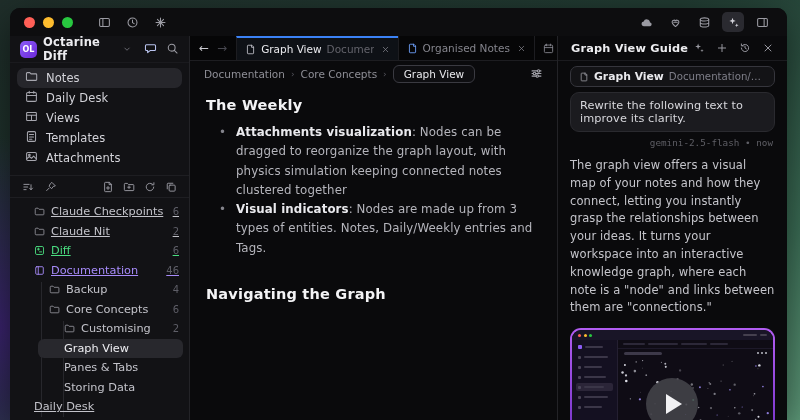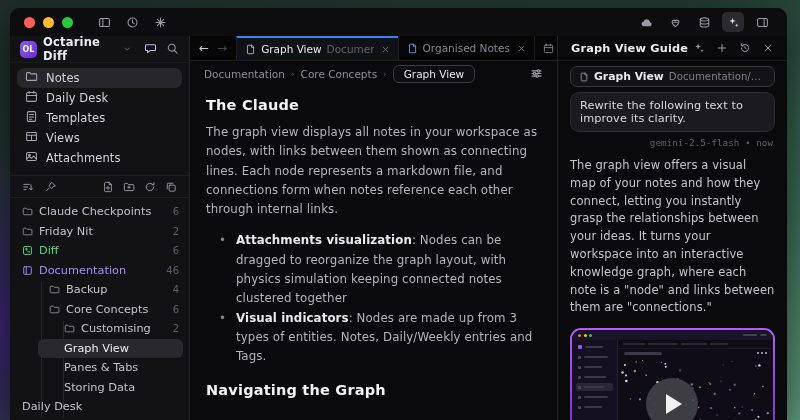--- a/index.html
+++ b/index.html
@@ -61,21 +61,21 @@
   .side-toolbar .grp-r { display:flex; gap:9px; margin-left:auto; }
 
   .tree { flex:1; position:relative; padding-top:4px; overflow:hidden; }
   .guide { position:absolute; width:1px; background:#27272c; }
   .g1 { left:31px; top:84px; height:135px; }
   .g2 { left:53px; top:123px; height:96px; }
   .tree-row { height:19.5px; display:flex; align-items:center; gap:6px;
               padding-right:10px; font-size:11.3px; color:#c3c3ca; position:relative; }
   .tree-row .t-ico { color:#8c8c94; display:flex; flex:none; }
   .tree-row .cnt { margin-left:auto; font-size:10px; color:#5e5e67; }
-  .tree-row.d0 { padding-left:12px; }
+  .tree-row.d0 { padding-left:24px;text-decoration:underline; }
   .tree-row.d1 { padding-left:39px; }
   .tree-row.d2 { padding-left:54px; }
   .tree-row.green, .tree-row.green .t-ico { color:#4ade80; }
   .tree-row.purple, .tree-row.purple .t-ico { color:#a78bfa; }
   .tree-row.selected { background:#28282d; border-radius:6px; margin-left:28px;
                        margin-right:6px; padding-left:26px; color:#eeeef2; }
 
   
   .editor { flex:1; display:flex; flex-direction:column; background:#0a0a0c;
             border-right:1px solid #232327; min-width:0; }
@@ -108,21 +108,21 @@
   .content h1 { font-size:14.5px; font-weight:800; color:#f3f3f5; letter-spacing:.2px;
                 margin:4px 0 10px; }
   .content p { font-size:11.8px; line-height:19.3px; color:#b5b5bc; letter-spacing:.1px;
                margin-bottom:12px; max-width:350px; }
   .content ul { list-style:none; margin-bottom:13px; max-width:350px; }
   .content li { position:relative; padding-left:30px; font-size:11.8px; line-height:19.3px;
                 color:#b5b5bc; letter-spacing:.1px; }
   .content li::before { content:"•"; position:absolute; left:13px; color:#84848c; }
   .content b { color:#e9e9ed; font-weight:700; }
   .content a.doclink { color:#5b9cf6; text-decoration:none; border-bottom:1px dotted #3f6db1; }
-  .content h1.h2 { margin-top:15px; }
+  .content h1.h2 { margin-top:28px; }
 
   
   .assistant { width:229px; flex:none; display:flex; flex-direction:column; background:#0a0a0c; }
   .as-header { height:25px; flex:none; display:flex; align-items:center; padding:0 13px;
                border-bottom:1px solid #1b1b1f; }
   .as-title { font-size:11.3px; font-weight:bold; color:#ededf0; letter-spacing:.2px; }
   .as-icons { margin-left:auto; display:flex; gap:11px; color:#9a9aa2; align-items:center; }
   .as-body { flex:1; padding:5px 12px 0; overflow:hidden; }
   .chip { display:inline-flex; align-items:center; gap:5px; border:1px solid #36363d;
           background:#131316; border-radius:7px; padding:3px 8px; margin-bottom:5px;
@@ -261,31 +261,31 @@
           </div>
           <div class="nav-item">
             <span class="t-ico"><svg viewBox="0 0 16 16" width="13" height="13" fill="none" stroke="currentColor" stroke-width="1.3" stroke-linecap="round" stroke-linejoin="round">
                 <rect x="2" y="3" width="12" height="11" rx="1.5"></rect>
                 <path d="M2 6.7h12M5.2 1.6V4M10.8 1.6V4"></path>
               </svg></span>
             <span class="lbl">Daily Desk</span>
           </div>
           <div class="nav-item">
             <span class="t-ico"><svg viewBox="0 0 16 16" width="13" height="13" fill="none" stroke="currentColor" stroke-width="1.3" stroke-linecap="round" stroke-linejoin="round">
+                <rect x="2" y="3" width="12" height="10" rx="1"></rect>
+                <path d="M2 6.5h12M8 6.5V13"></path>
+              </svg></span>
+            <span class="lbl">Views</span>
+          </div>
+          <div class="nav-item">
+            <span class="t-ico"><svg viewBox="0 0 16 16" width="13" height="13" fill="none" stroke="currentColor" stroke-width="1.3" stroke-linecap="round" stroke-linejoin="round">
                 <rect x="3" y="2" width="10" height="12" rx="1.5"></rect>
                 <path d="M5.5 5.5h5M5.5 8.5h5M5.5 11.5h3"></path>
               </svg></span>
             <span class="lbl">Templates</span>
-          </div>
-          <div class="nav-item">
-            <span class="t-ico"><svg viewBox="0 0 16 16" width="13" height="13" fill="none" stroke="currentColor" stroke-width="1.3" stroke-linecap="round" stroke-linejoin="round">
-                <rect x="2" y="3" width="12" height="10" rx="1"></rect>
-                <path d="M2 6.5h12M8 6.5V13"></path>
-              </svg></span>
-            <span class="lbl">Views</span>
           </div>
           <div class="nav-item">
             <span class="t-ico"><svg viewBox="0 0 16 16" width="13" height="13" fill="none" stroke="currentColor" stroke-width="1.3" stroke-linecap="round" stroke-linejoin="round">
                 <rect x="2" y="3" width="12" height="10" rx="1.5"></rect>
                 <circle cx="5.4" cy="6.2" r="1"></circle>
                 <path d="M2 11l3.4-3 2.6 2.2 2.6-2.6L14 11"></path>
               </svg></span>
             <span class="lbl">Attachments</span>
           </div>
         </nav>
@@ -337,21 +337,21 @@
             </span>
             <span>Claude Checkpoints</span>
             <span class="cnt">6</span>
           </div>
           <div class="tree-row d0">
             <span class="t-ico">
               <svg viewBox="0 0 16 16" width="11" height="11" fill="none" stroke="currentColor" stroke-width="1.3" stroke-linecap="round" stroke-linejoin="round">
                 <path d="M1.8 4.2a1 1 0 0 1 1-1h3.1l1.5 1.6h6a1 1 0 0 1 1 1v6a1 1 0 0 1-1 1H2.8a1 1 0 0 1-1-1z"></path>
               </svg>
             </span>
-            <span>Friday Nit</span>
+            <span>Claude Nit</span>
             <span class="cnt">2</span>
           </div>
           <div class="tree-row d0 green">
             <span class="t-ico">
               <svg viewBox="0 0 16 16" width="11" height="11" fill="none" stroke="currentColor" stroke-width="1.3" stroke-linecap="round" stroke-linejoin="round">
                 <rect x="2.2" y="2.2" width="11.6" height="11.6" rx="2"></rect>
                 <path d="M4.8 6h3.2M6.4 4.4v3.2M8 10h3.2"></path>
               </svg>
             </span>
             <span>Diff</span>
@@ -483,22 +483,21 @@
             <svg viewBox="0 0 16 16" width="13" height="13" fill="none" stroke="currentColor" stroke-width="1.3" stroke-linecap="round" stroke-linejoin="round">
               <path d="M2.5 4.8h11M2.5 8h11M2.5 11.2h11"></path>
               <circle cx="10.5" cy="4.8" r="1.5" fill="#0a0a0c"></circle>
               <circle cx="5.5" cy="8" r="1.5" fill="#0a0a0c"></circle>
               <circle cx="9" cy="11.2" r="1.5" fill="#0a0a0c"></circle>
             </svg>
           </span>
       </div>
 
       <div class="content">
-        <h1>The Claude</h1>
-        <p>The graph view displays all notes in your workspace as nodes, with links between them shown as connecting lines. Each node represents a markdown file, and connections form when notes reference each other through internal links.</p>
+        <h1>The Weekly</h1>
         <ul id="bullets1">
             <li><b>Attachments visualization</b><span>: Nodes can be dragged to reorganize the graph layout, with physics simulation keeping connected notes clustered together</span></li>
             <li><b>Visual indicators</b><span>: Nodes are made up from 3 types of entities. Notes, Daily/Weekly entries and Tags.</span></li>
           </ul>
         <h1 class="h2">Navigating the Graph</h1>
 
       </div>
     </section>
 
     <aside class="assistant">

